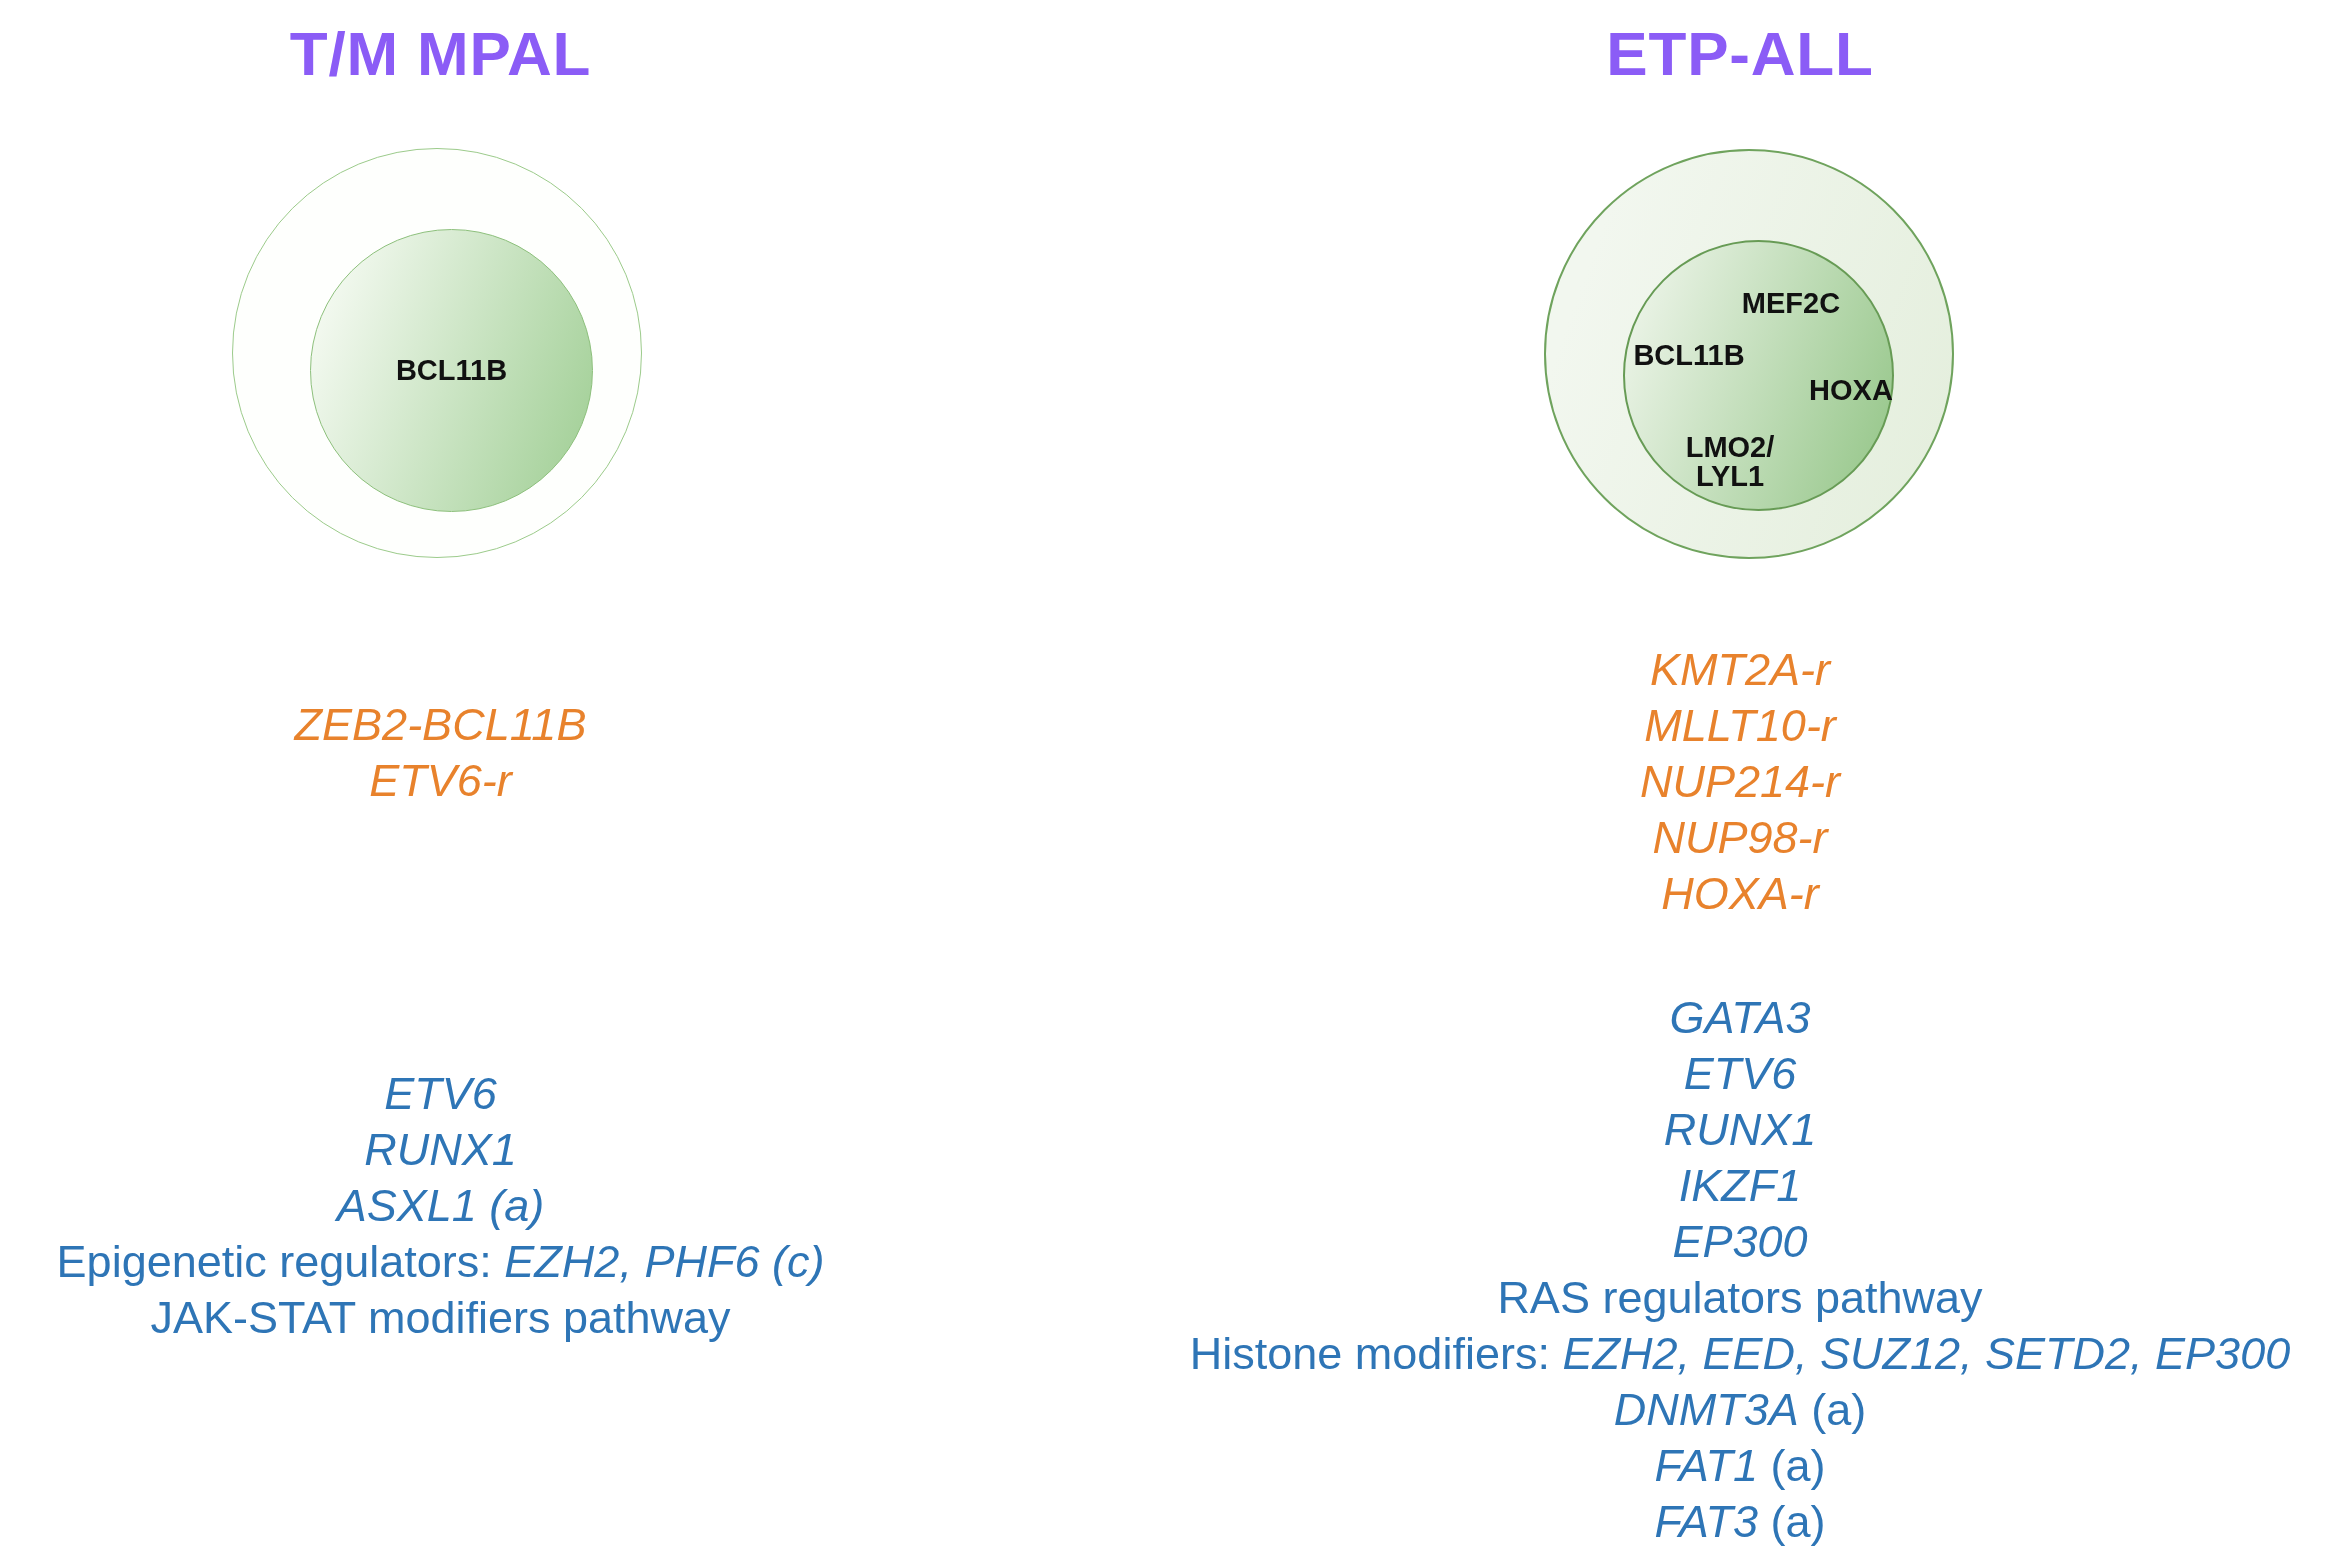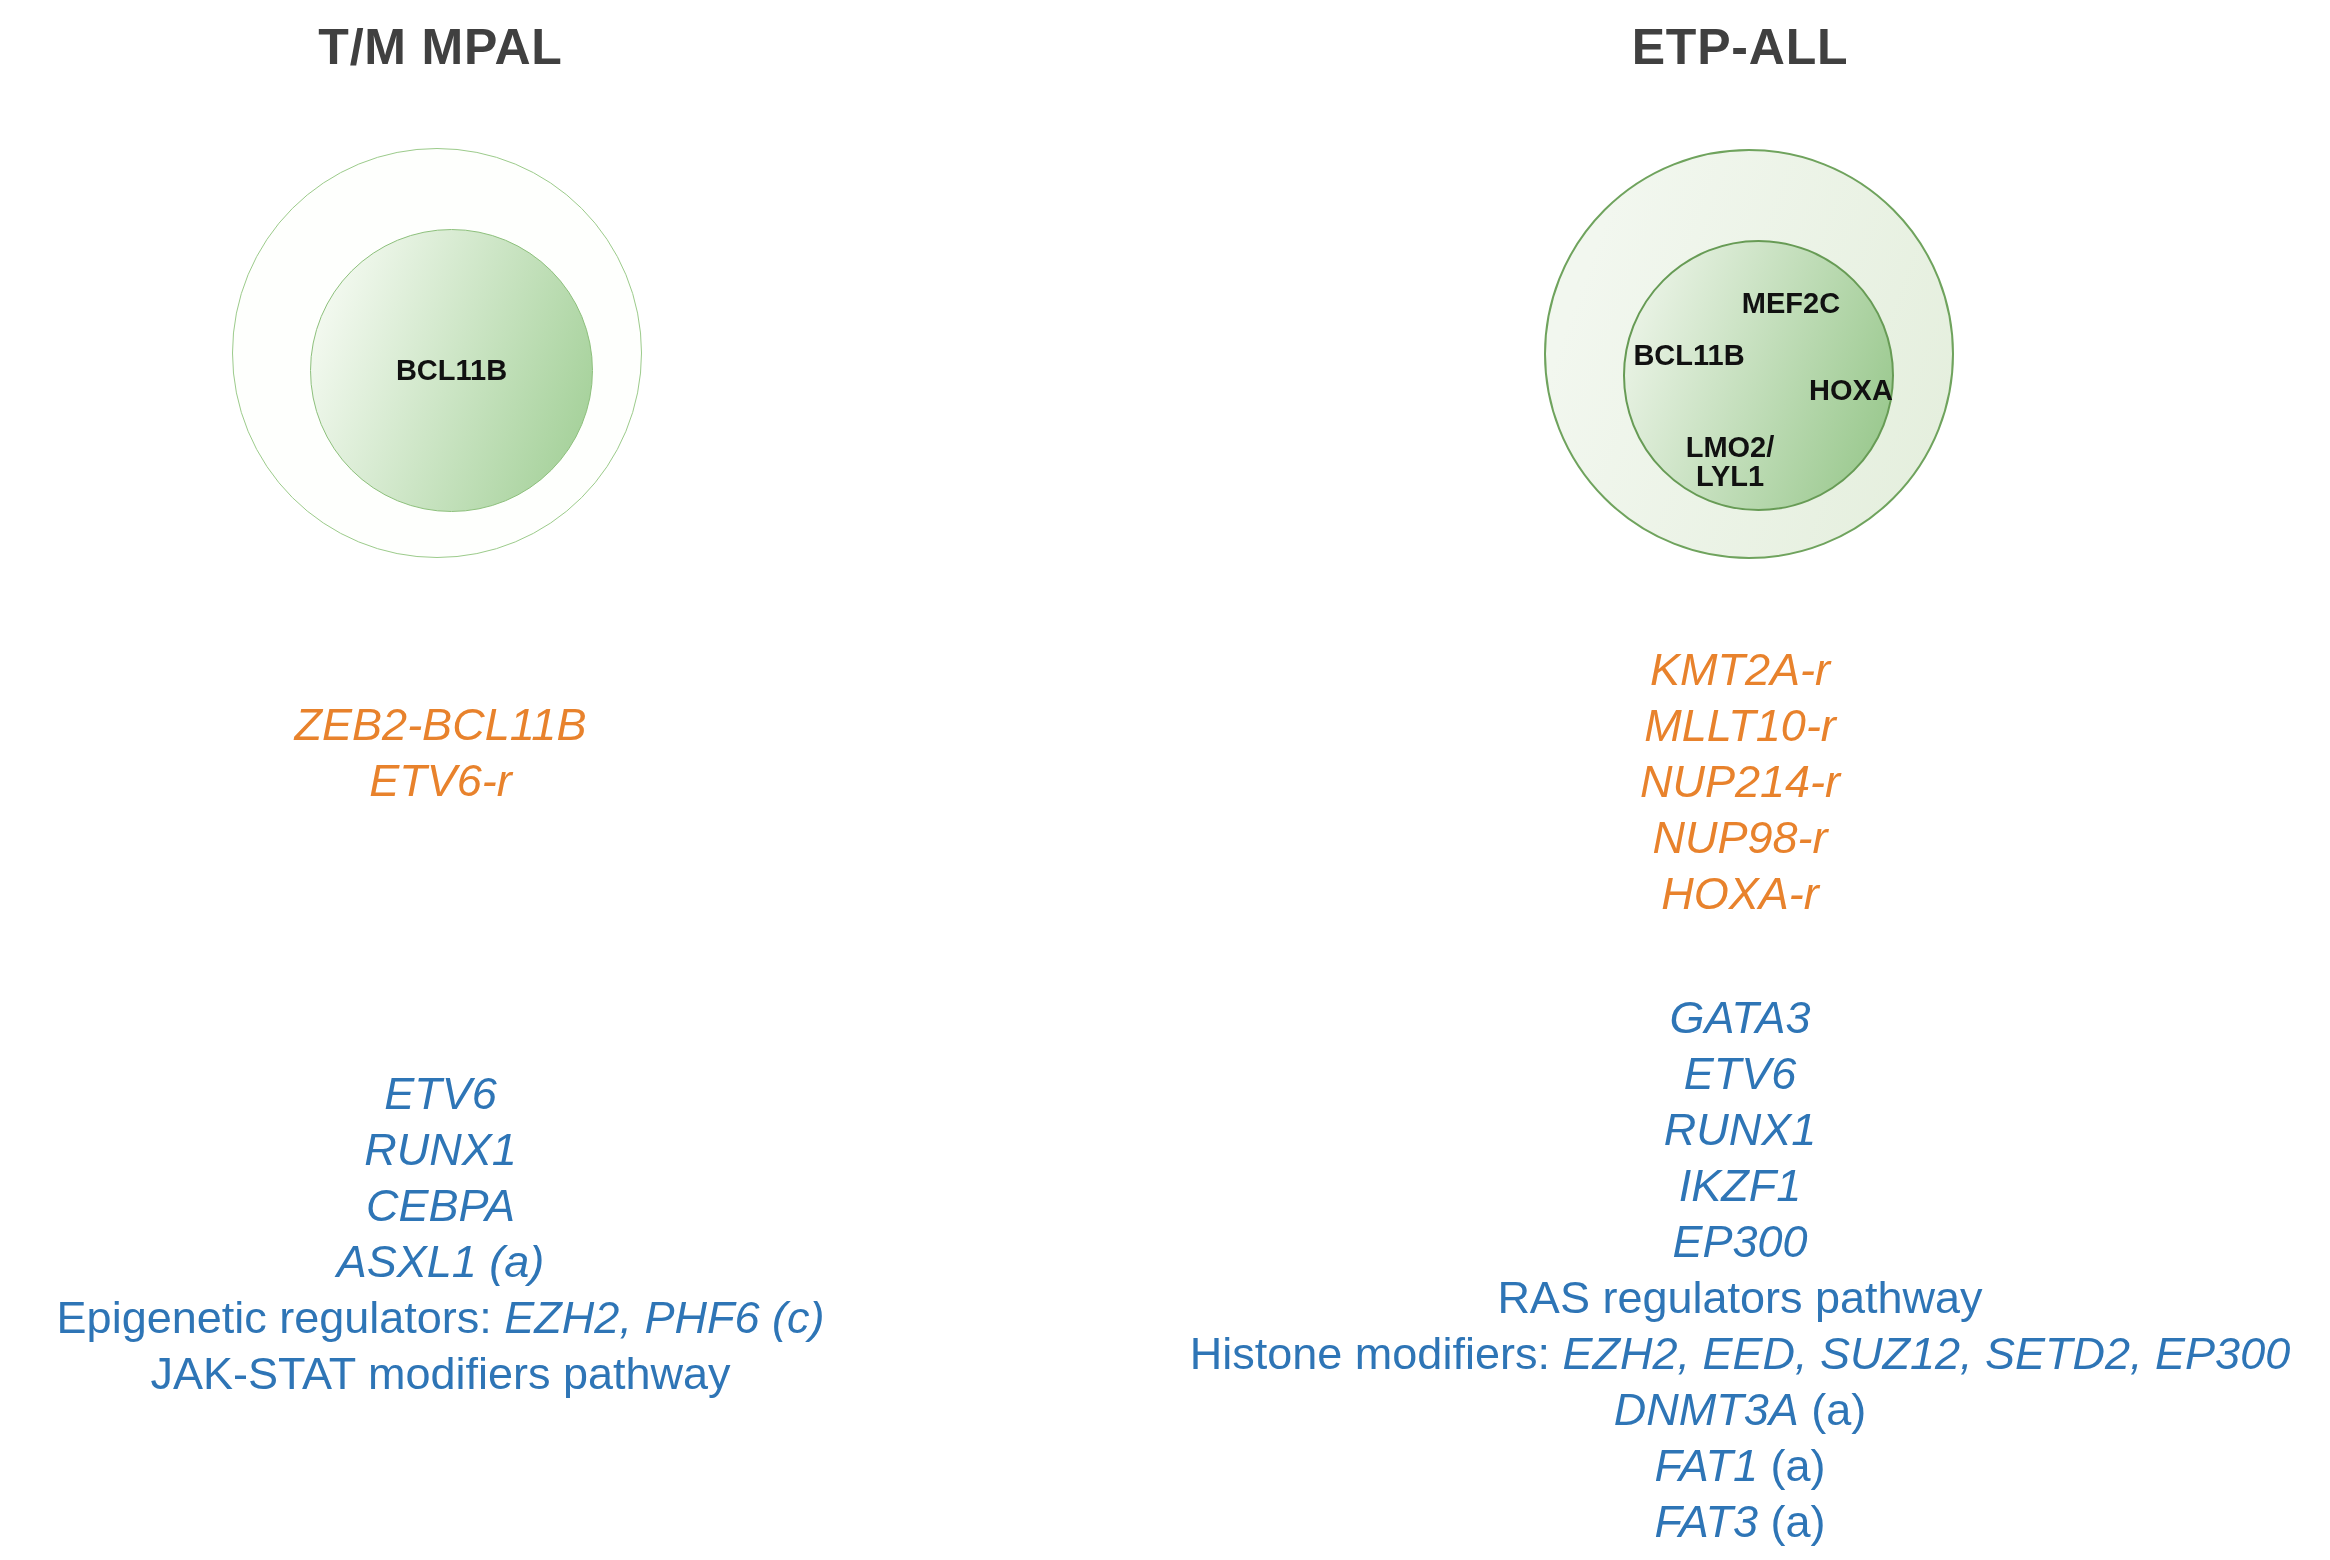--- a/index.html
+++ b/index.html
@@ -10,23 +10,23 @@
   }
   body {
     position: relative;
     width: 2330px;
     height: 1561px;
     overflow: hidden;
   }
   .panel-title {
     position: absolute;
     margin: 0;
-    font-size: 50px;
+    font-size: 62px;
     font-weight: bold;
-    color: #404040;
+    color: #8b5cf6;
     text-align: center;
     letter-spacing: 0.8px;
   }
   #title-left  { left: 0;     top: 18px; width: 881px; }
   #title-right { left: 1145px; top: 18px; width: 1190px; }
 
   .outer-circle {
     position: absolute;
     border-radius: 50%;
     box-sizing: border-box;
@@ -109,21 +109,20 @@
 </div>
 
 <div id="fusions-left" class="gene-list fusion-list">
   <div class="line">ZEB2-BCL11B</div>
   <div class="line">ETV6-r</div>
 </div>
 
 <div id="mutations-left" class="gene-list mutation-list">
   <div class="line"><span class="pre"></span><span class="it">ETV6</span><span class="post"></span></div>
   <div class="line"><span class="pre"></span><span class="it">RUNX1</span><span class="post"></span></div>
-  <div class="line"><span class="pre"></span><span class="it">CEBPA</span><span class="post"></span></div>
   <div class="line"><span class="pre"></span><span class="it">ASXL1 (a)</span><span class="post"></span></div>
   <div class="line"><span class="pre">Epigenetic regulators: </span><span class="it">EZH2, PHF6 (c)</span><span class="post"></span></div>
   <div class="line"><span class="pre">JAK-STAT modifiers pathway</span><span class="it"></span><span class="post"></span></div>
 </div>
 
 <h1 id="title-right" class="panel-title">ETP-ALL</h1>
 
 <div id="outer-right" class="outer-circle"></div>
 
 <div id="inner-right" class="inner-circle">

